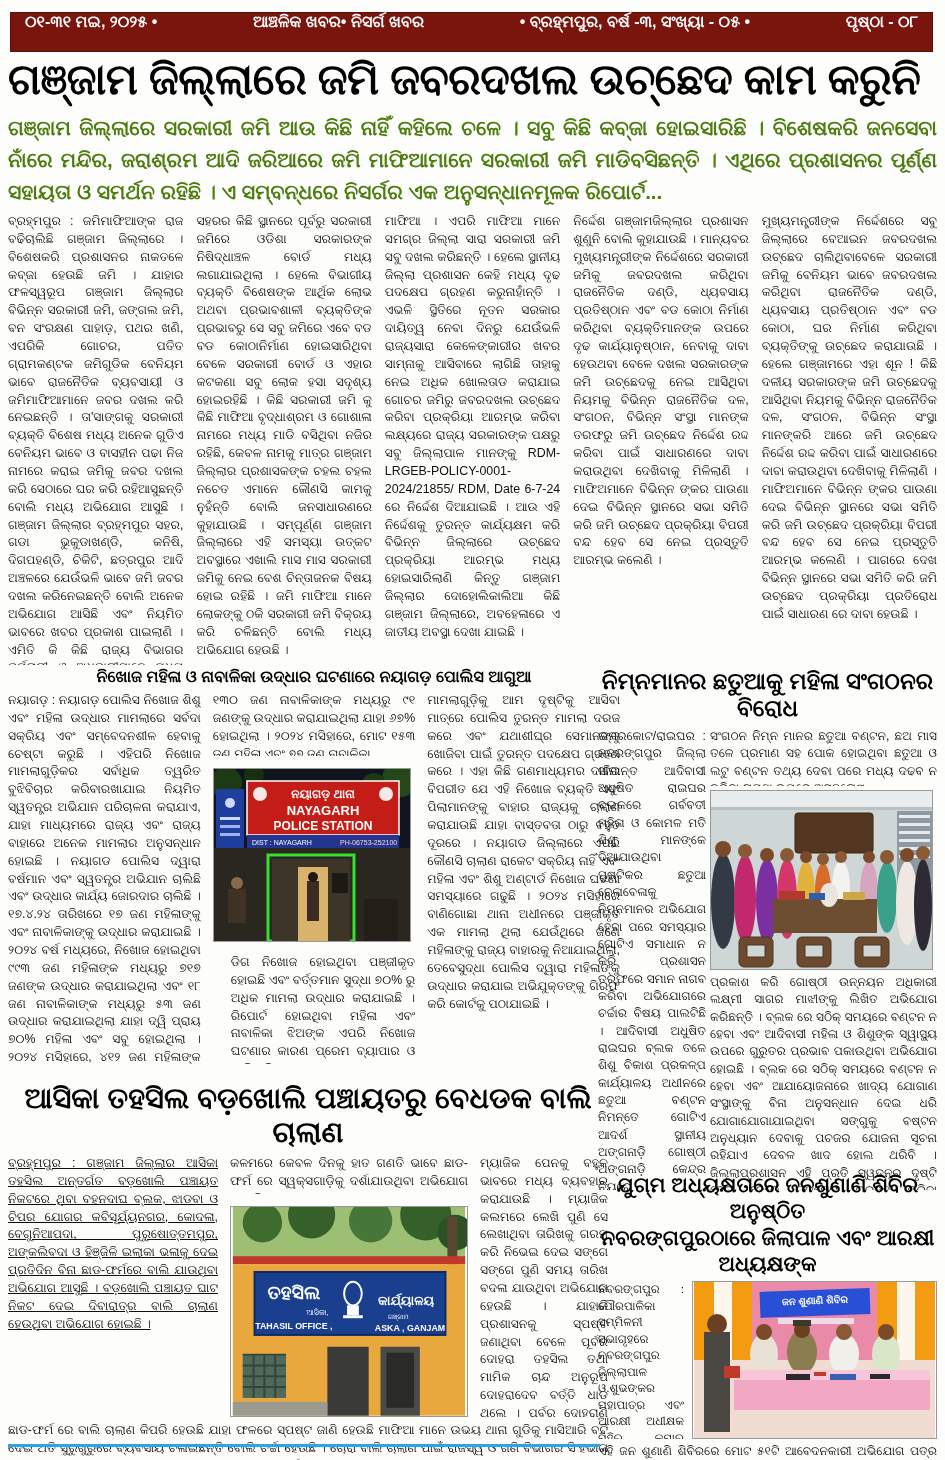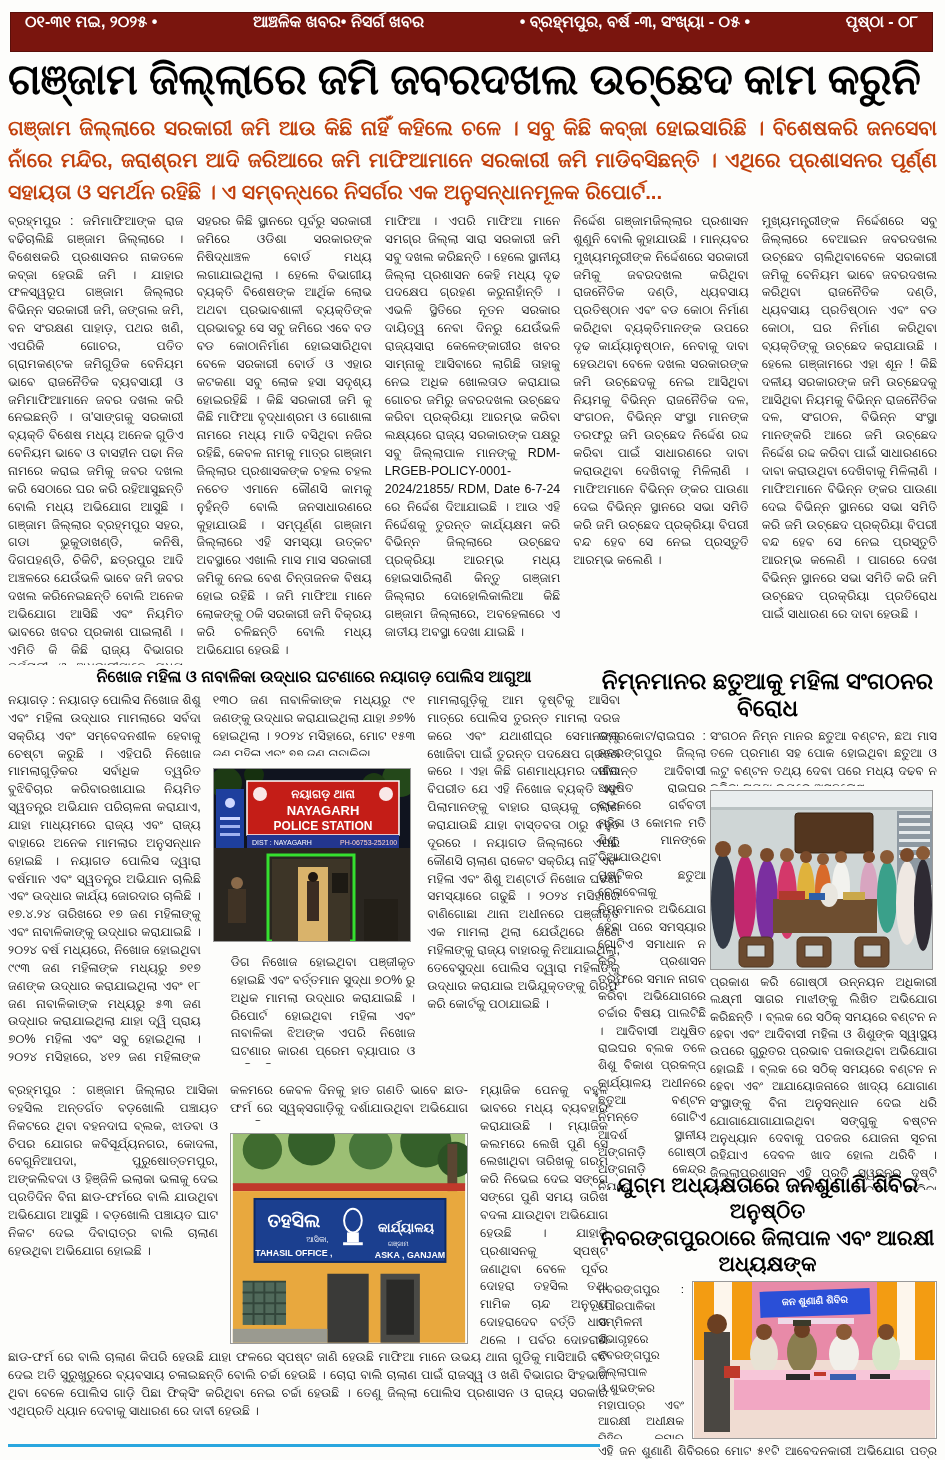--- a/index.html
+++ b/index.html
@@ -4,21 +4,21 @@
 <style>
   html,body{margin:0;padding:0;background:#ffffff;}
   .page{position:relative;width:945px;height:1460px;background:#fdfdfb;overflow:hidden;
         font-family:"Liberation Sans","DejaVu Sans",sans-serif;color:#101010;}
   .masthead{position:absolute;left:10px;top:12px;width:923px;height:40px;background:#7a150e;
             border:1px solid #5b0f0a;display:flex;justify-content:space-between;
             padding:0 14px;box-sizing:border-box;color:#ffffff;font-weight:bold;font-size:16px;}
   .headline{position:absolute;left:8px;top:56px;width:929px;
             font-size:43px;line-height:1.1;font-weight:900;letter-spacing:-0.5px;color:#000;}
   .lede{position:absolute;left:8px;top:112px;width:929px;font-size:20.5px;font-weight:bold;
-        line-height:1.55;text-align:justify;color:#c2410c;}
+        line-height:1.55;text-align:justify;color:#4d7c0f;}
   .cols{position:absolute;display:flex;gap:13px;}
   .col{flex:1;font-size:12.4px;line-height:1.44;text-align:justify;overflow:hidden;}
   .main-cols{left:8px;top:213px;width:929px;height:452px;}
   .sec-head{font-weight:900;color:#000;text-align:center;}
   .r2l{position:absolute;left:8px;top:668px;width:612px;height:412px;}
   .r2l .sec-head{font-size:16px;margin-bottom:6px;}
   .r2l-cols{display:flex;gap:12px;height:372px;}
   .r2l-cols .col{height:100%;}
   .midstack{display:flex;flex-direction:column;gap:12px;flex:1.05;overflow:hidden;}
   .midstack .txt{font-size:12.4px;line-height:1.44;text-align:justify;overflow:hidden;}
@@ -166,22 +166,23 @@
               <rect x="94" y="154" width="18" height="12" fill="#cfd6d6"></rect>
               <rect x="152" y="154" width="18" height="12" fill="#cfd6d6"></rect>
           </g>
         </svg>
         <div class="txt" style="flex:1;">ପ୍ରକାଶ କରି ଗୋଷ୍ଠୀ ଉନ୍ନୟନ ଅଧିକାରୀ ଲକ୍ଷ୍ମୀ ସାଗର ମାଝୀଙ୍କୁ ଲିଖିତ ଅଭିଯୋଗ କରିଛନ୍ତି । ବ୍ଲକ ରେ ସଠିକ୍ ସମୟରେ ବଣ୍ଟନ ନ ହେବା ଏବଂ ଆଦିବାସୀ ମହିଳା ଓ ଶିଶୁଙ୍କ ସ୍ୱାସ୍ଥ୍ୟ ଉପରେ ଗୁରୁତର ପ୍ରଭାବ ପକାଉଥିବା ଅଭିଯୋଗ ହୋଇଛି । ବ୍ଲକ ରେ ସଠିକ୍ ସମୟରେ ବଣ୍ଟନ ନ ହେବା ଏବଂ ଆଯାୟୋଜନାରେ ଖାଦ୍ୟ ଯୋଗାଣ ସଂସ୍ଥାଙ୍କୁ ବିନା ଅନୁସନ୍ଧାନ ଦେଇ ଧରି ଯୋଗାଯୋଗାଯାଇଥିବା ସଙ୍ଗୁକୁ ବଷ୍ଟନ ଅନୁଧ୍ୟାନ ଦେବାକୁ ପଚଜର ଯୋଜନା ସୂଚନା ରହିଯାଏ ଦେବଳ ଖାଦ ହୋଲ ଥରିବି । ଜିଲ୍ଲାପ୍ରଶାସନ ଏହି ପ୍ରତି ସ୍ୱତନ୍ତ୍ର ଦୃଷ୍ଟି ଦେବ ବେଳେ ପଦକ୍ଷେପ ଗ୍ରହଣ କରିବା ଆବଶ୍ୟକତାକୁ ଗ୍ରହଣ ଦେଇଛି ବେଳେ ଅଭିଯୋଗ ଉପରର କୌଣସି ଦେବଳ ହୋଇନି । ପୁଣି ଡକର ଯୋଗରେ ମହିଳା ସଂଗଠନ ତାଙ୍କ ପ୍ରତିବାଦ ଜଣାଇଛନ୍ତି ।</div>
       </div>
     </div>
   </div>
 
   <div class="r3l">
+    <div class="sec-head">ଆସିକା ତହସିଲ ବଡ଼ଖୋଲି ପଞ୍ଚାୟତରୁ ବେଧଡକ ବାଲି ଚାଲାଣ</div>
     <div class="r3l-cols">
-      <div class="col" style="flex:0 0 210px;">ବ୍ରହ୍ମପୁର : ଗଞ୍ଜାମ ଜିଲ୍ଲାର ଆସିକା ତହସିଲ ଅନ୍ତର୍ଗତ ବଡ଼ଖୋଲି ପଞ୍ଚାୟତ ନିକଟରେ ଥିବା ବହନଦାଘ ବ୍ଲକ, ଝାଡବା ଓ ଚିପର ଯୋଗର କବିସୂର୍ଯ୍ୟନଗର, କୋଦଳା, ବେଗୁନିଆପଦା, ପୁରୁଷୋତ୍ତମପୁର, ଅଙ୍କଲିବଦା ଓ ହିଞ୍ଜିଳି ଇଲାକା ଭଳାକୁ ଦେଇ ପ୍ରତିଦିନ ବିନା ଛାଡ-ଫର୍ମରେ ବାଲି ଯାଉଥିବା ଅଭିଯୋଗ ଆସୁଛି । ବଡ଼ଖୋଲି ପଞ୍ଚାୟତ ଘାଟ ନିକଟ ଦେଇ ଦିବାରାତ୍ର ବାଲି ଚାଲାଣ ହେଉଥିବା ଅଭିଯୋଗ ହୋଇଛି ।</div>
+      <div class="col" style="flex:0 0 210px;text-decoration:underline;">ବ୍ରହ୍ମପୁର : ଗଞ୍ଜାମ ଜିଲ୍ଲାର ଆସିକା ତହସିଲ ଅନ୍ତର୍ଗତ ବଡ଼ଖୋଲି ପଞ୍ଚାୟତ ନିକଟରେ ଥିବା ବହନଦାଘ ବ୍ଲକ, ଝାଡବା ଓ ଚିପର ଯୋଗର କବିସୂର୍ଯ୍ୟନଗର, କୋଦଳା, ବେଗୁନିଆପଦା, ପୁରୁଷୋତ୍ତମପୁର, ଅଙ୍କଲିବଦା ଓ ହିଞ୍ଜିଳି ଇଲାକା ଭଳାକୁ ଦେଇ ପ୍ରତିଦିନ ବିନା ଛାଡ-ଫର୍ମରେ ବାଲି ଯାଉଥିବା ଅଭିଯୋଗ ଆସୁଛି । ବଡ଼ଖୋଲି ପଞ୍ଚାୟତ ଘାଟ ନିକଟ ଦେଇ ଦିବାରାତ୍ର ବାଲି ଚାଲାଣ ହେଉଥିବା ଅଭିଯୋଗ ହୋଇଛି ।</div>
       <div class="midstack" style="flex:0 0 238px;">
         <div class="txt" style="height:40px;">କଳମରେ କେବଳ ଦିନକୁ ହାତ ଗଣତି ଭାବେ ଛାଡ-ଫର୍ମ ରେ ସ୍ୱକ୍ସଗାଡ଼ିକୁ ଦର୍ଶାଯାଉଥିବା ଅଭିଯୋଗ ହେଉଛି ।</div>
         <svg class="photo" width="236" height="212" viewBox="0 0 236 212">
           <rect x="0" y="0" width="236" height="52" fill="#9cbf74"></rect>
           <circle cx="30" cy="16" r="20" fill="#3f6b2f"></circle>
             <circle cx="80" cy="8" r="24" fill="#35602a"></circle>
           <circle cx="140" cy="14" r="22" fill="#47763a"></circle>
             <circle cx="196" cy="8" r="26" fill="#35602a"></circle>
           <circle cx="226" cy="26" r="18" fill="#2c5124"></circle>
           <rect x="218" y="10" width="10" height="60" fill="#5a4632"></rect>

